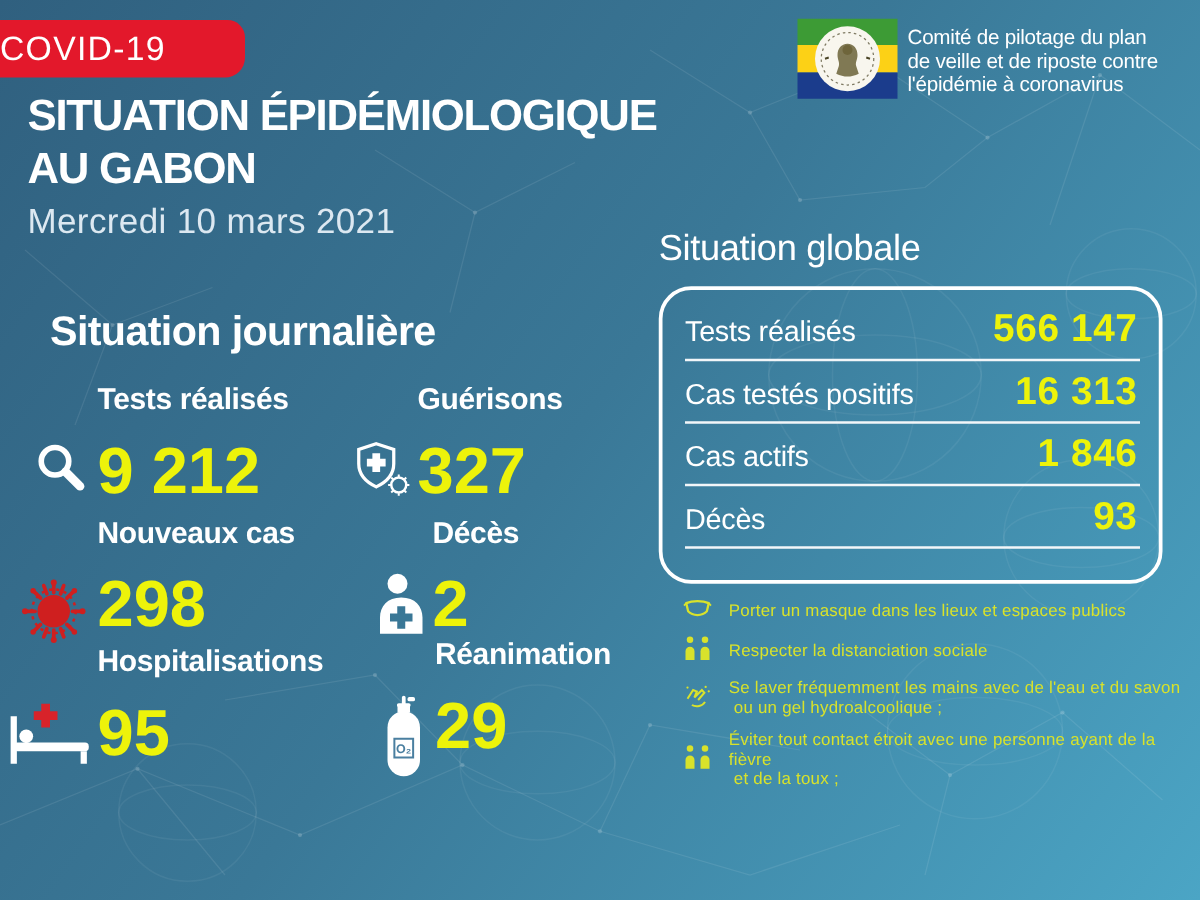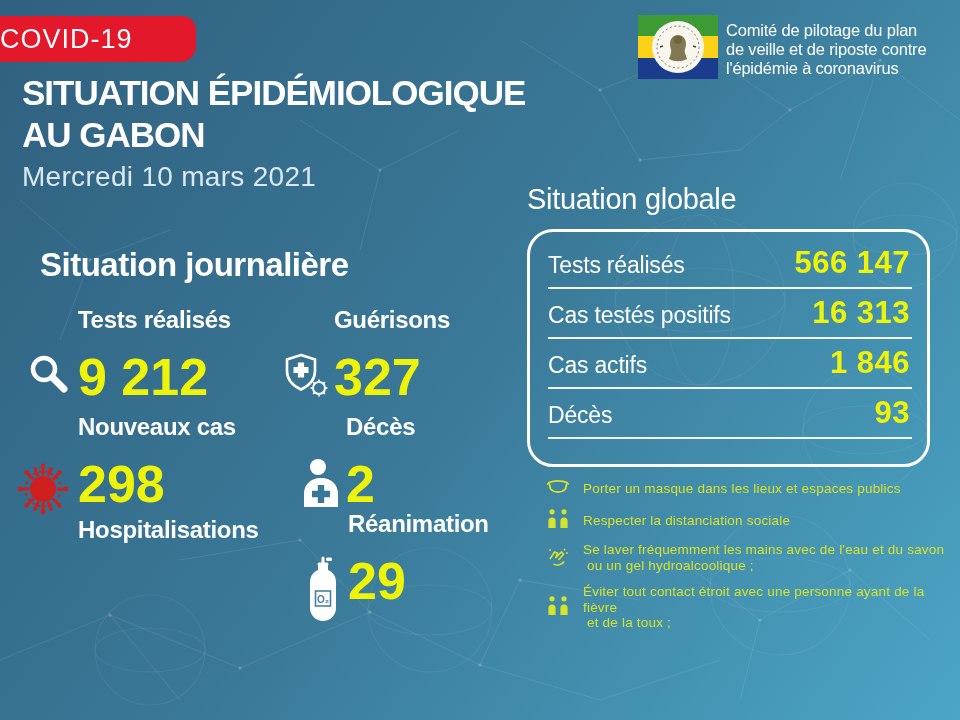--- a/index.html
+++ b/index.html
@@ -225,20 +225,30 @@
         <circle cx="18" cy="9" r="8" fill="#fff"></circle>
         <path fill-rule="evenodd" fill="#fff" d="M21 20 c11 0 17 7 17 16 v13 H4 V36 c0 -9 6 -16 17 -16 Z
              M17.8 27 h6.4 v5.8 h5.8 v6.4 h-5.8 V45 h-6.4 v-5.8 H12 v-6.4 h5.8 Z"></path>
       </svg>
       <div class="value">2</div>
     </div>
   </div>
 
   <div class="stat" style="left:6px; top:516px; --ml:72px;">
     <div class="label">Hospitalisations</div>
+    <div class="row">
+      <svg class="s-icon" width="68" height="52" viewBox="0 0 68 52" style="margin-right:4px;">
+        <path d="M27 2 h7 v6 h6 v7 h-6 v6 h-7 v-6 h-6 V8 h6 Z" fill="#d8232a"></path>
+        <line x1="5" y1="12" x2="5" y2="50" stroke="#fff" stroke-width="5"></line>
+        <circle cx="15" cy="28" r="5.5" fill="#fff"></circle>
+        <rect x="5" y="33" width="60" height="7" rx="3" fill="#fff"></rect>
+        <line x1="61" y1="40" x2="61" y2="50" stroke="#fff" stroke-width="5"></line>
+      </svg>
+      <div class="value">95</div>
+    </div>
   </div>
 
   <div class="stat" style="left:306px; top:510px; --ml:42px;">
     <div class="label">Réanimation</div>
     <div class="row">
       <svg class="s-icon" width="34" height="68" viewBox="0 0 34 68" style="margin-right:8px;">
         <path d="M13 9 h8 M17 3 v6" stroke="#fff" stroke-width="3" stroke-linecap="round"></path>
         <rect x="20" y="2.5" width="6" height="3.5" rx="1.5" fill="#fff"></rect>
         <rect x="12" y="9" width="10" height="6" fill="#fff"></rect>
         <rect x="4" y="14" width="26" height="52" rx="13" fill="#fff"></rect>

